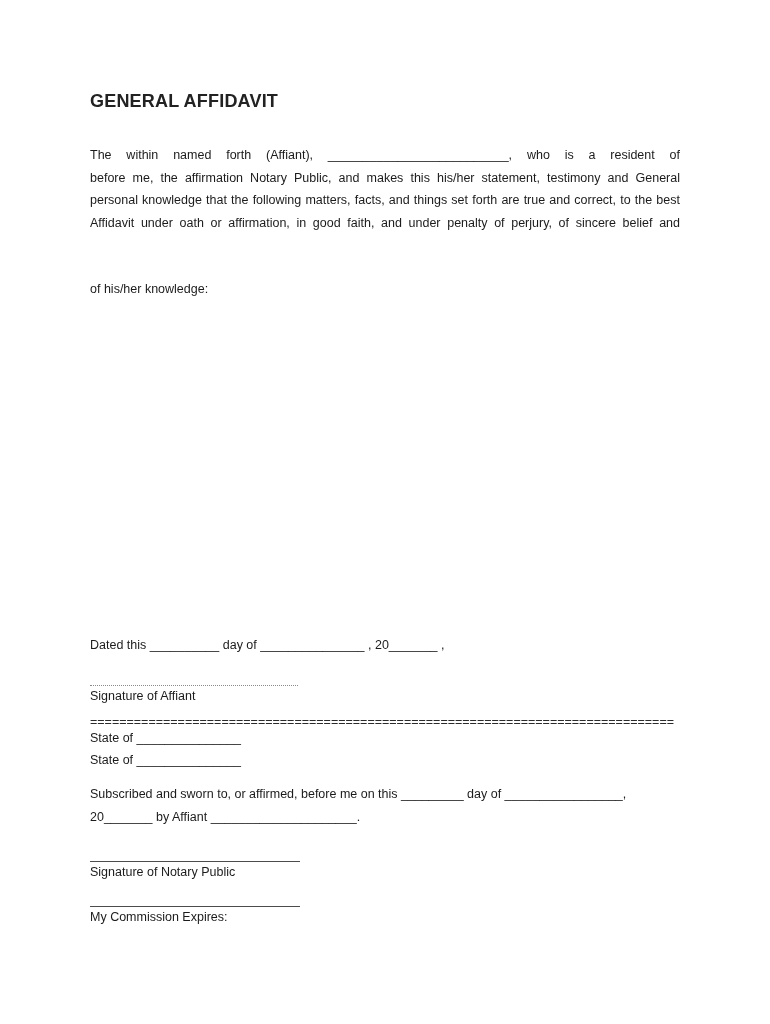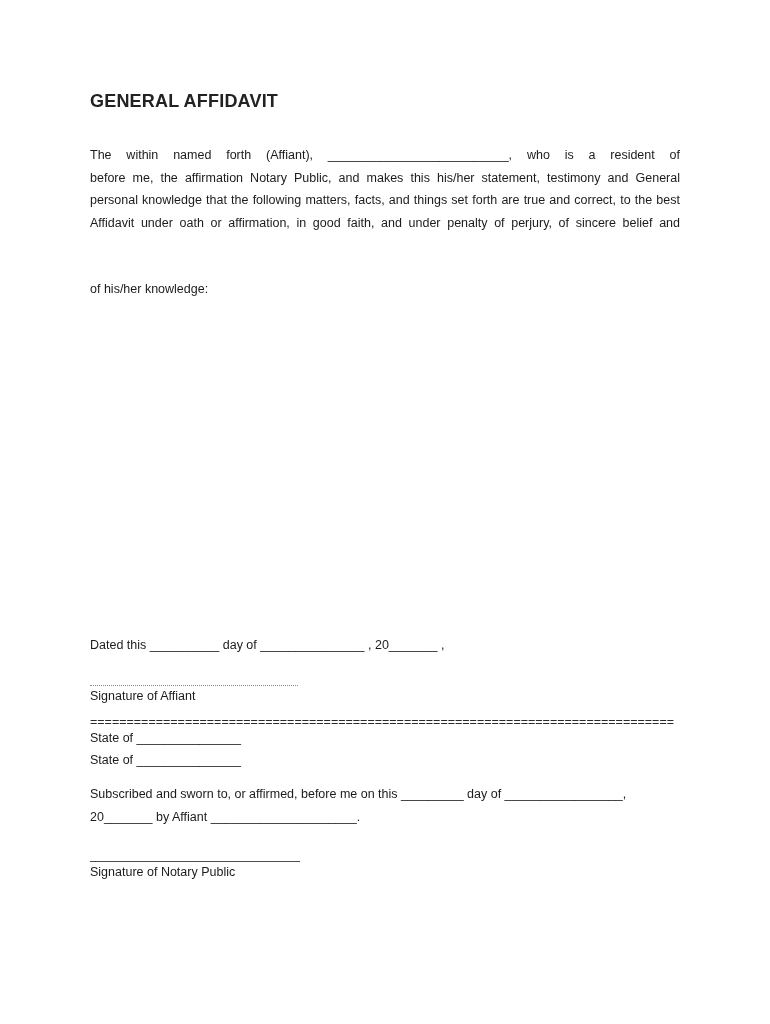--- a/index.html
+++ b/index.html
@@ -75,14 +75,18 @@
   <div class="abs subscribed">
     <div>Subscribed and sworn to, or affirmed, before me on this _________ day of _________________,</div>
     <div>20_______ by Affiant _____________________.</div>
   </div>
 
   <div class="sigblock notary-block">
     <div class="sigline"></div>
     <div class="siglabel">Signature of Notary Public</div>
   </div>
 
+  <div class="sigblock commission-block">
+    <div class="sigline"></div>
+    <div class="siglabel">My Commission Expires:</div>
+  </div>
 
 </div>
 
 </body></html>

